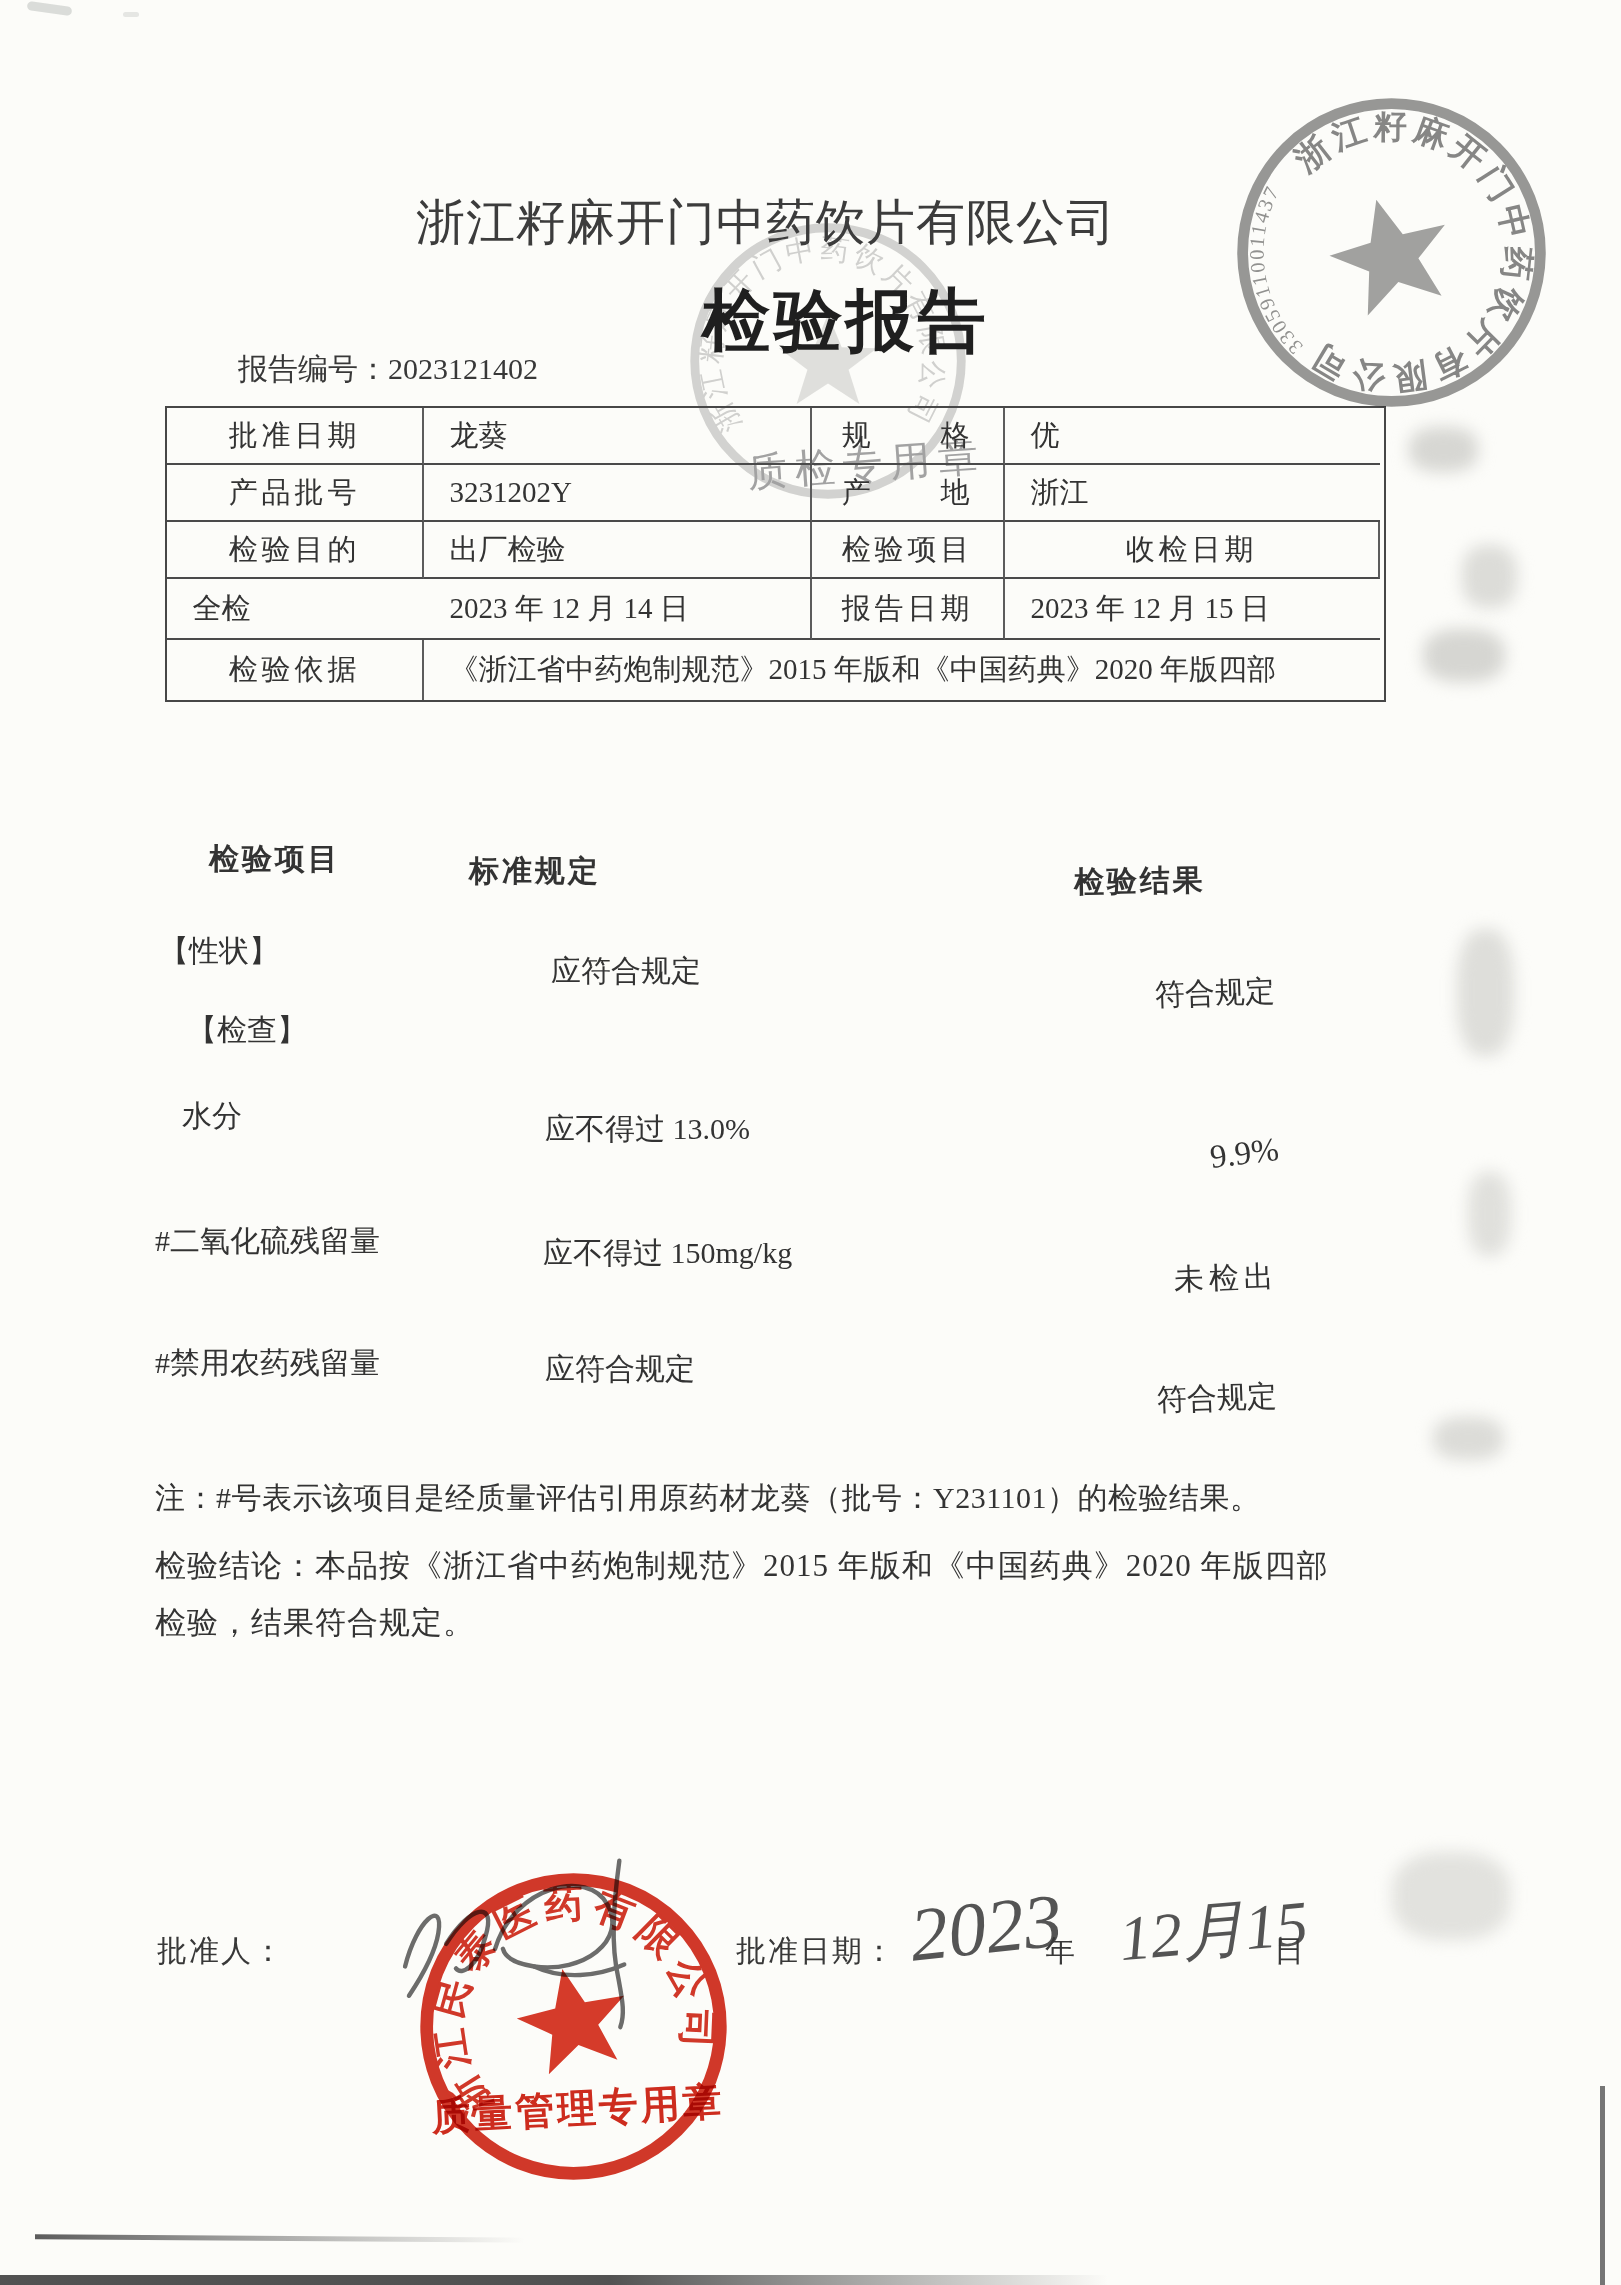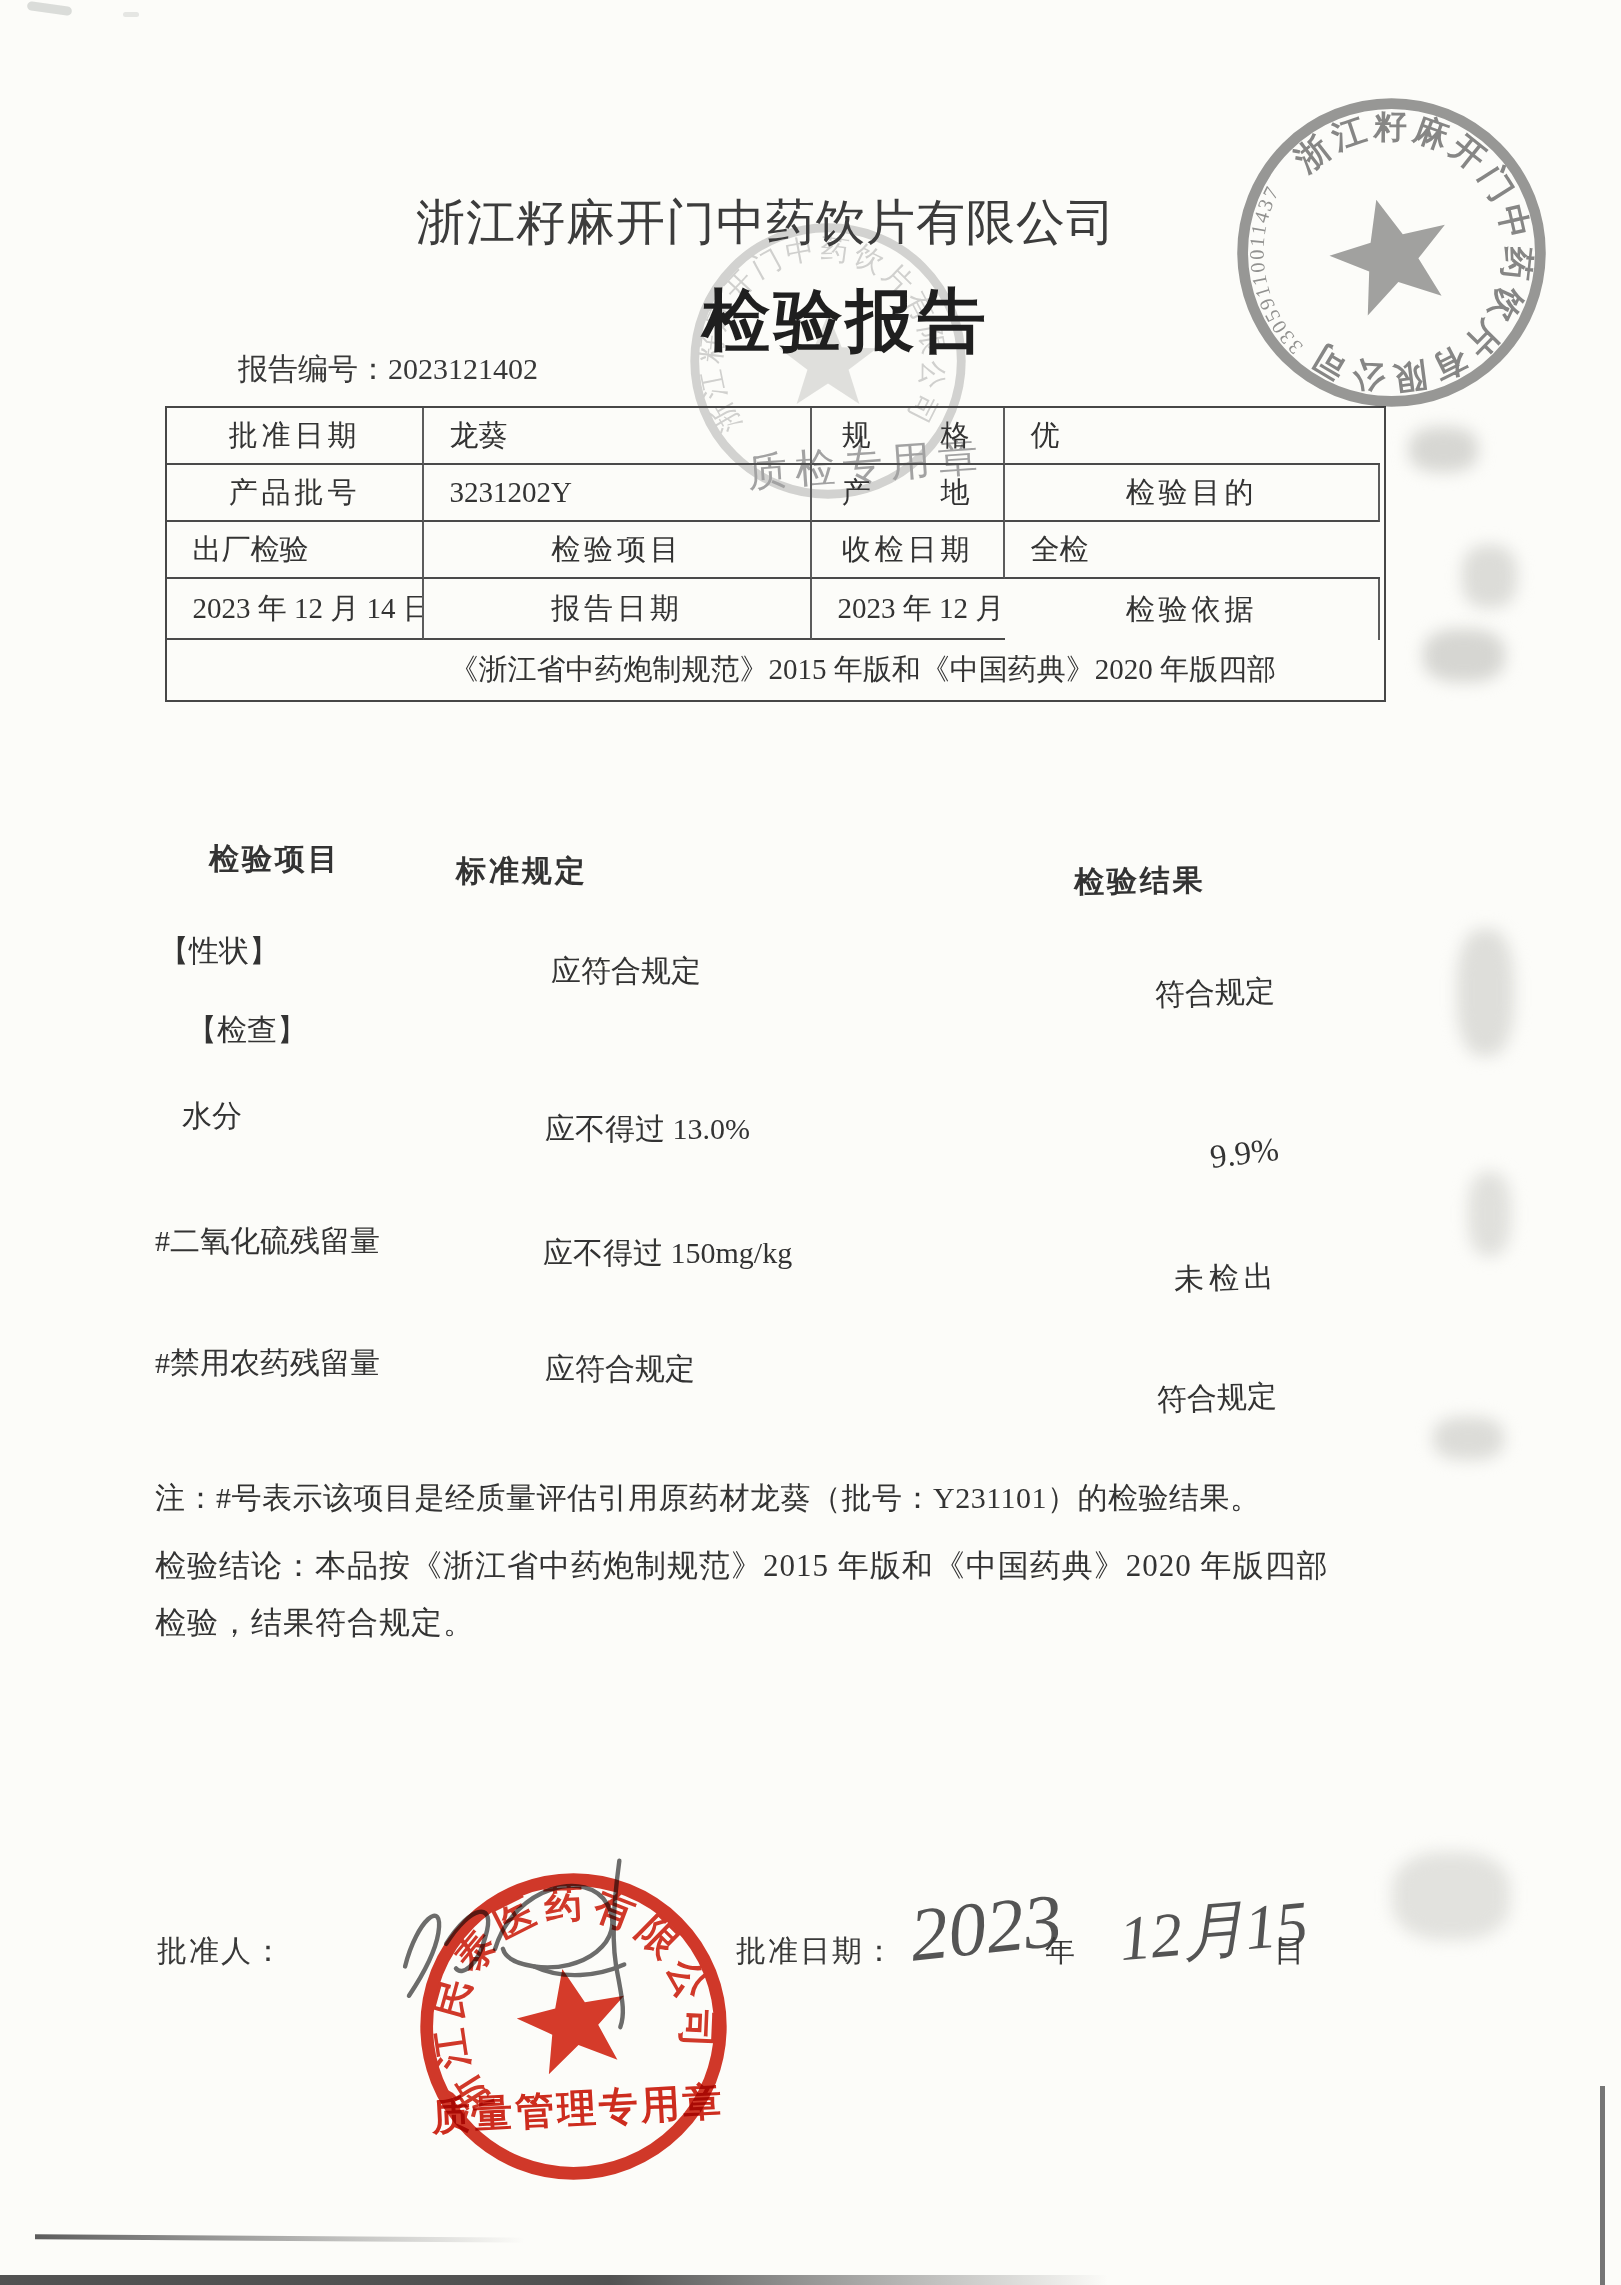--- a/index.html
+++ b/index.html
@@ -26,21 +26,21 @@
   .cell.lab{justify-content:center;letter-spacing:3.9px;}
   .cell.val{padding-left:25.5px;}
   .cell.no-r{border-right:none;}
   .cell.no-b{border-bottom:none;}
   .cell.span3{grid-column:2/5;}
 
   
   .res{font-size:30px;color:#333;white-space:nowrap;z-index:2;}
   .res-h{font-weight:600;letter-spacing:2.9px;}
   .rh-item{left:209px;top:839px;}
-  .rh-std{left:456px;top:851px;text-align:right;}
+  .rh-std{left:469px;top:851px;text-align:right;}
   .rh-res{left:1074px;top:861px;transform:rotate(-1deg);}
   .r0-item{left:159px;top:931px;}
   .r0-std{left:551px;top:951px;}
   .r0-res{left:1155px;top:973px;transform:rotate(-2deg);}
   .r1-item{left:159px;top:1010px;margin-left:28px;}
   .r2-item{left:182px;top:1096px;}
   .r2-std{left:545px;top:1109px;}
   .r2-res{left:1210px;top:1135px;font-size:33px;transform:rotate(-7deg);}
   .r3-item{left:155px;top:1221px;}
   .r3-std{left:543px;top:1233px;}
@@ -140,20 +140,21 @@
 
   <div class="abs info-table">
     <div class="cell lab">批准日期</div>
     <div class="cell val">龙葵</div>
     <div class="cell lab">规　　格</div>
     <div class="cell val no-r">优</div>
 
     <div class="cell lab">产品批号</div>
     <div class="cell val">3231202Y</div>
     <div class="cell lab">产　　地</div>
+    <div class="cell val no-r">浙江</div>
 
     <div class="cell lab">检验目的</div>
     <div class="cell val">出厂检验</div>
     <div class="cell lab">检验项目</div>
     <div class="cell lab">收检日期</div>
 
     <div class="cell val no-r">全检</div>
     <div class="cell val">2023 年 12 月 14 日</div>
     <div class="cell lab">报告日期</div>
     <div class="cell val no-r">2023 年 12 月 15 日</div>

